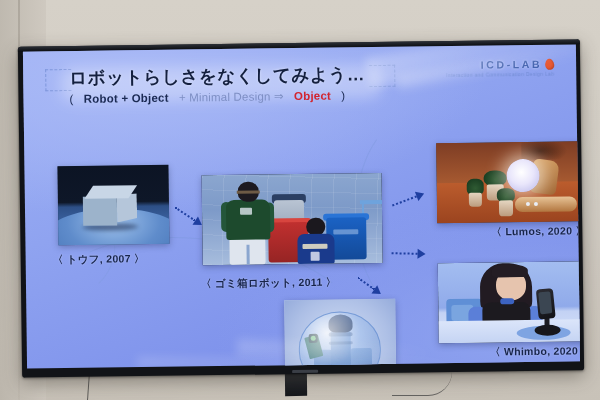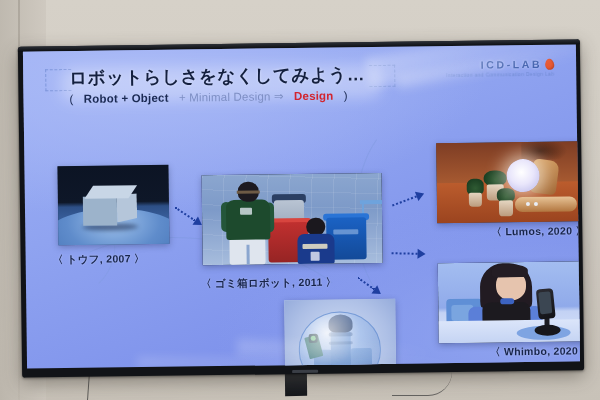--- a/index.html
+++ b/index.html
@@ -372,21 +372,21 @@
       <div id="title-wrap">
         <div id="title-glow"></div>
         <div id="title">ロボットらしさをなくしてみよう…</div>
         <div id="subtitle">
           <span class="sub-paren">(</span>
           &nbsp;
           <span class="sub-strong">Robot + Object</span>
           &nbsp;
           <span class="sub-faint">+ Minimal Design ⇒</span>
           &nbsp;
-          <span class="sub-red">Design</span>
+          <span class="sub-red">Object</span>
           &nbsp;
           <span class="sub-paren">)</span>
         </div>
       </div>
 
       <div id="logo-wrap">
         <div id="logo-row">
           <span id="logo-text">ICD-LAB</span>
           <span id="logo-mark"></span>
         </div>

